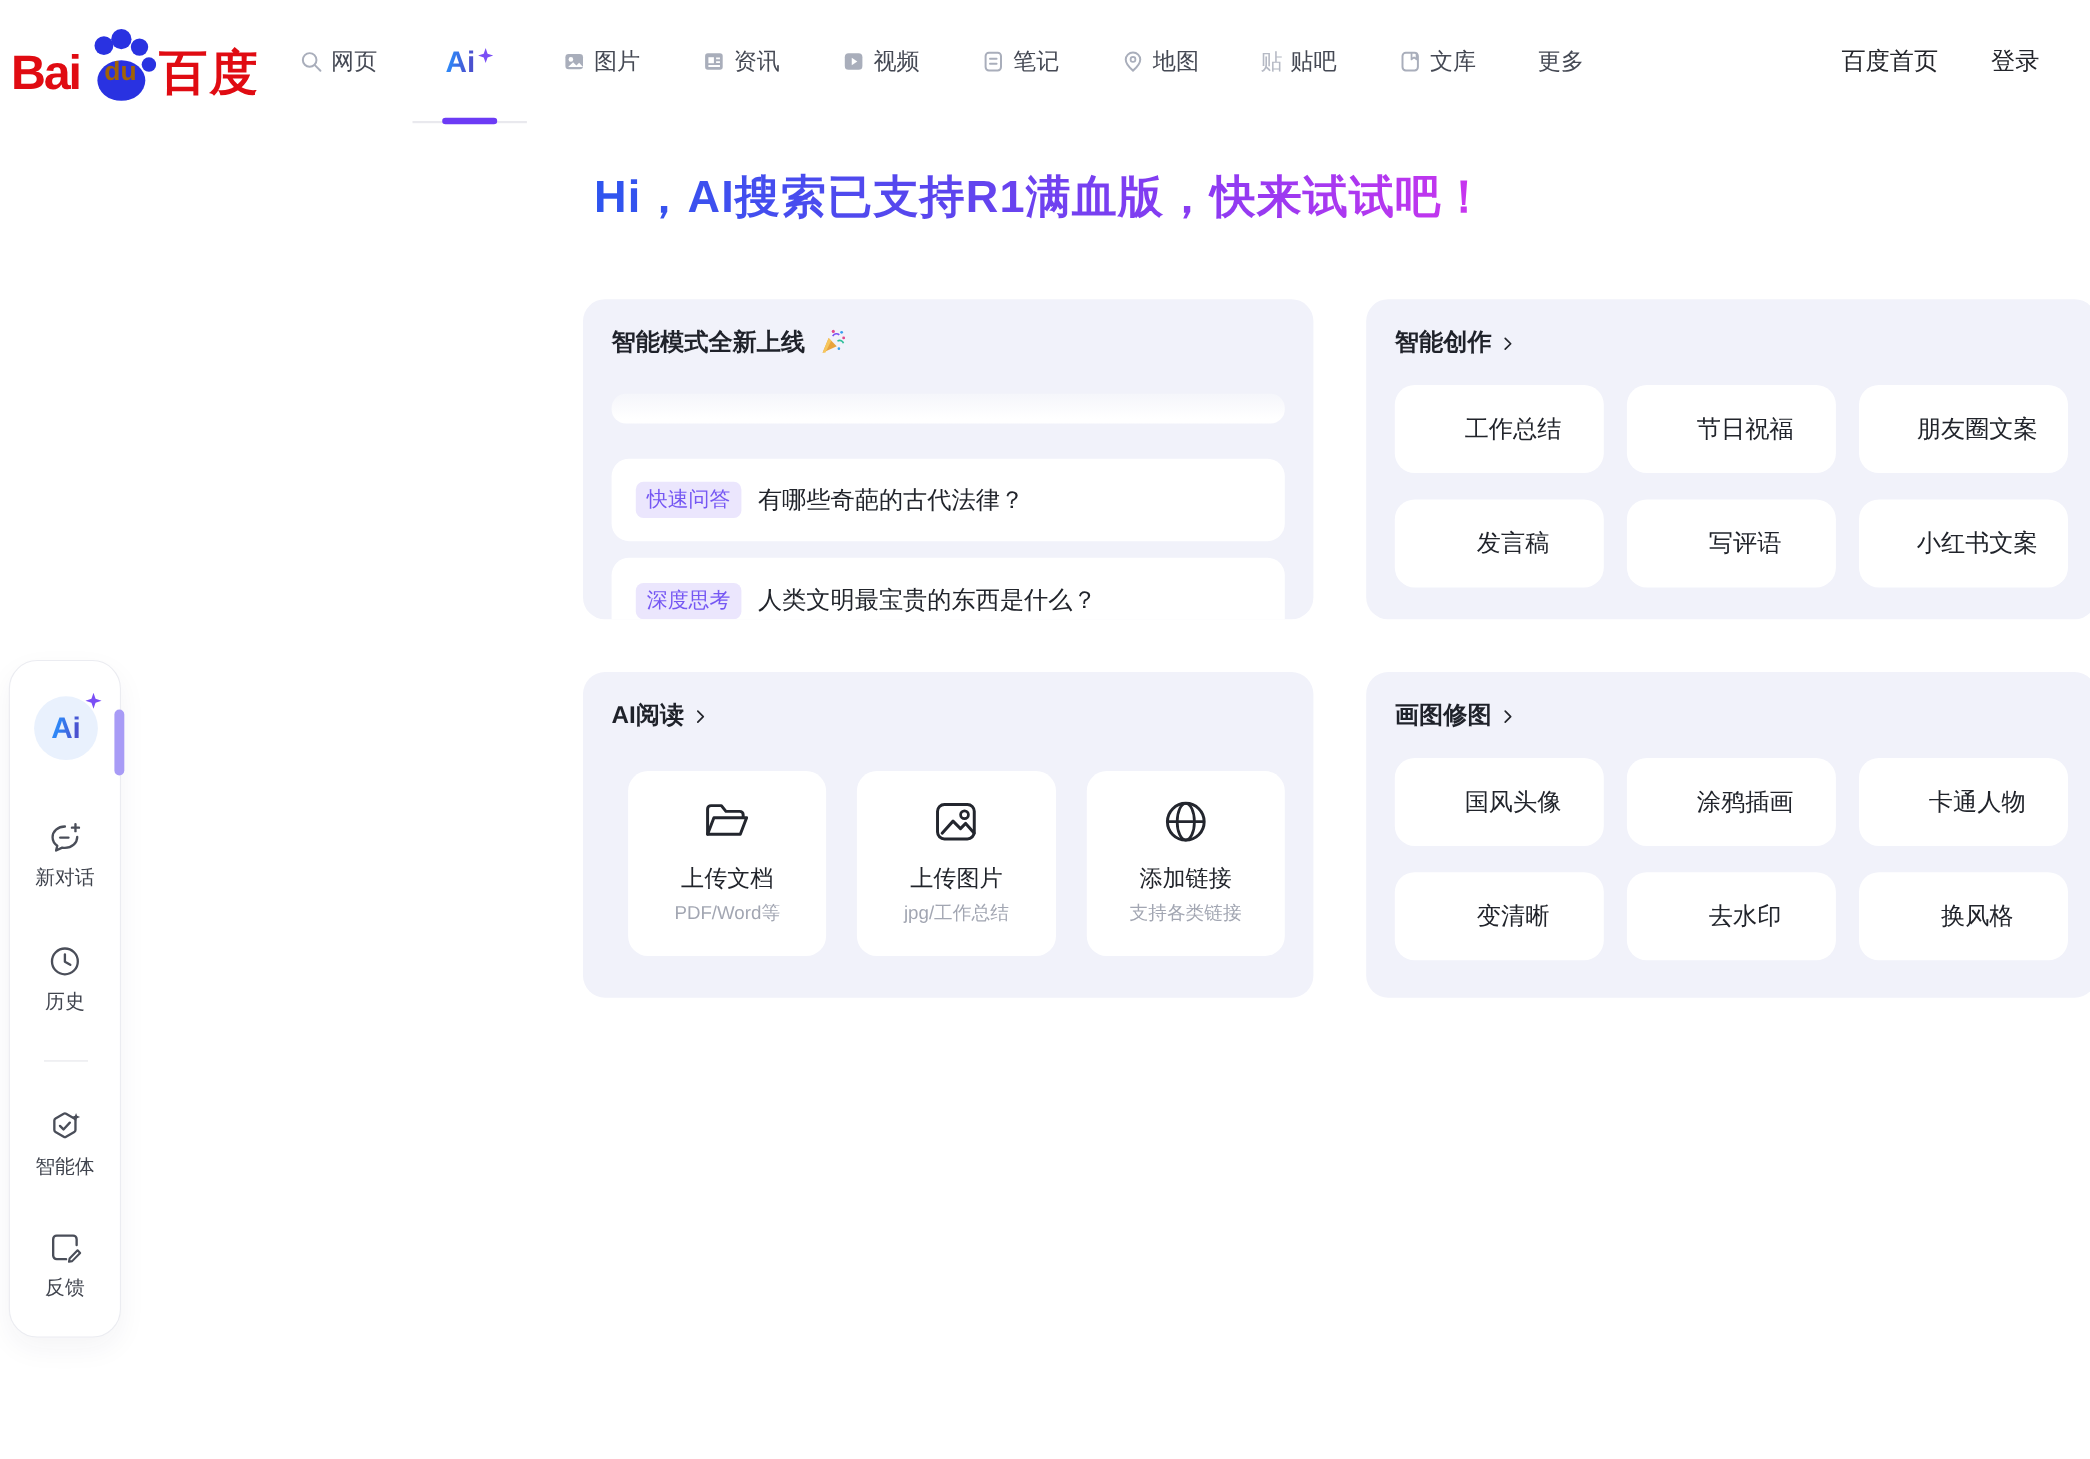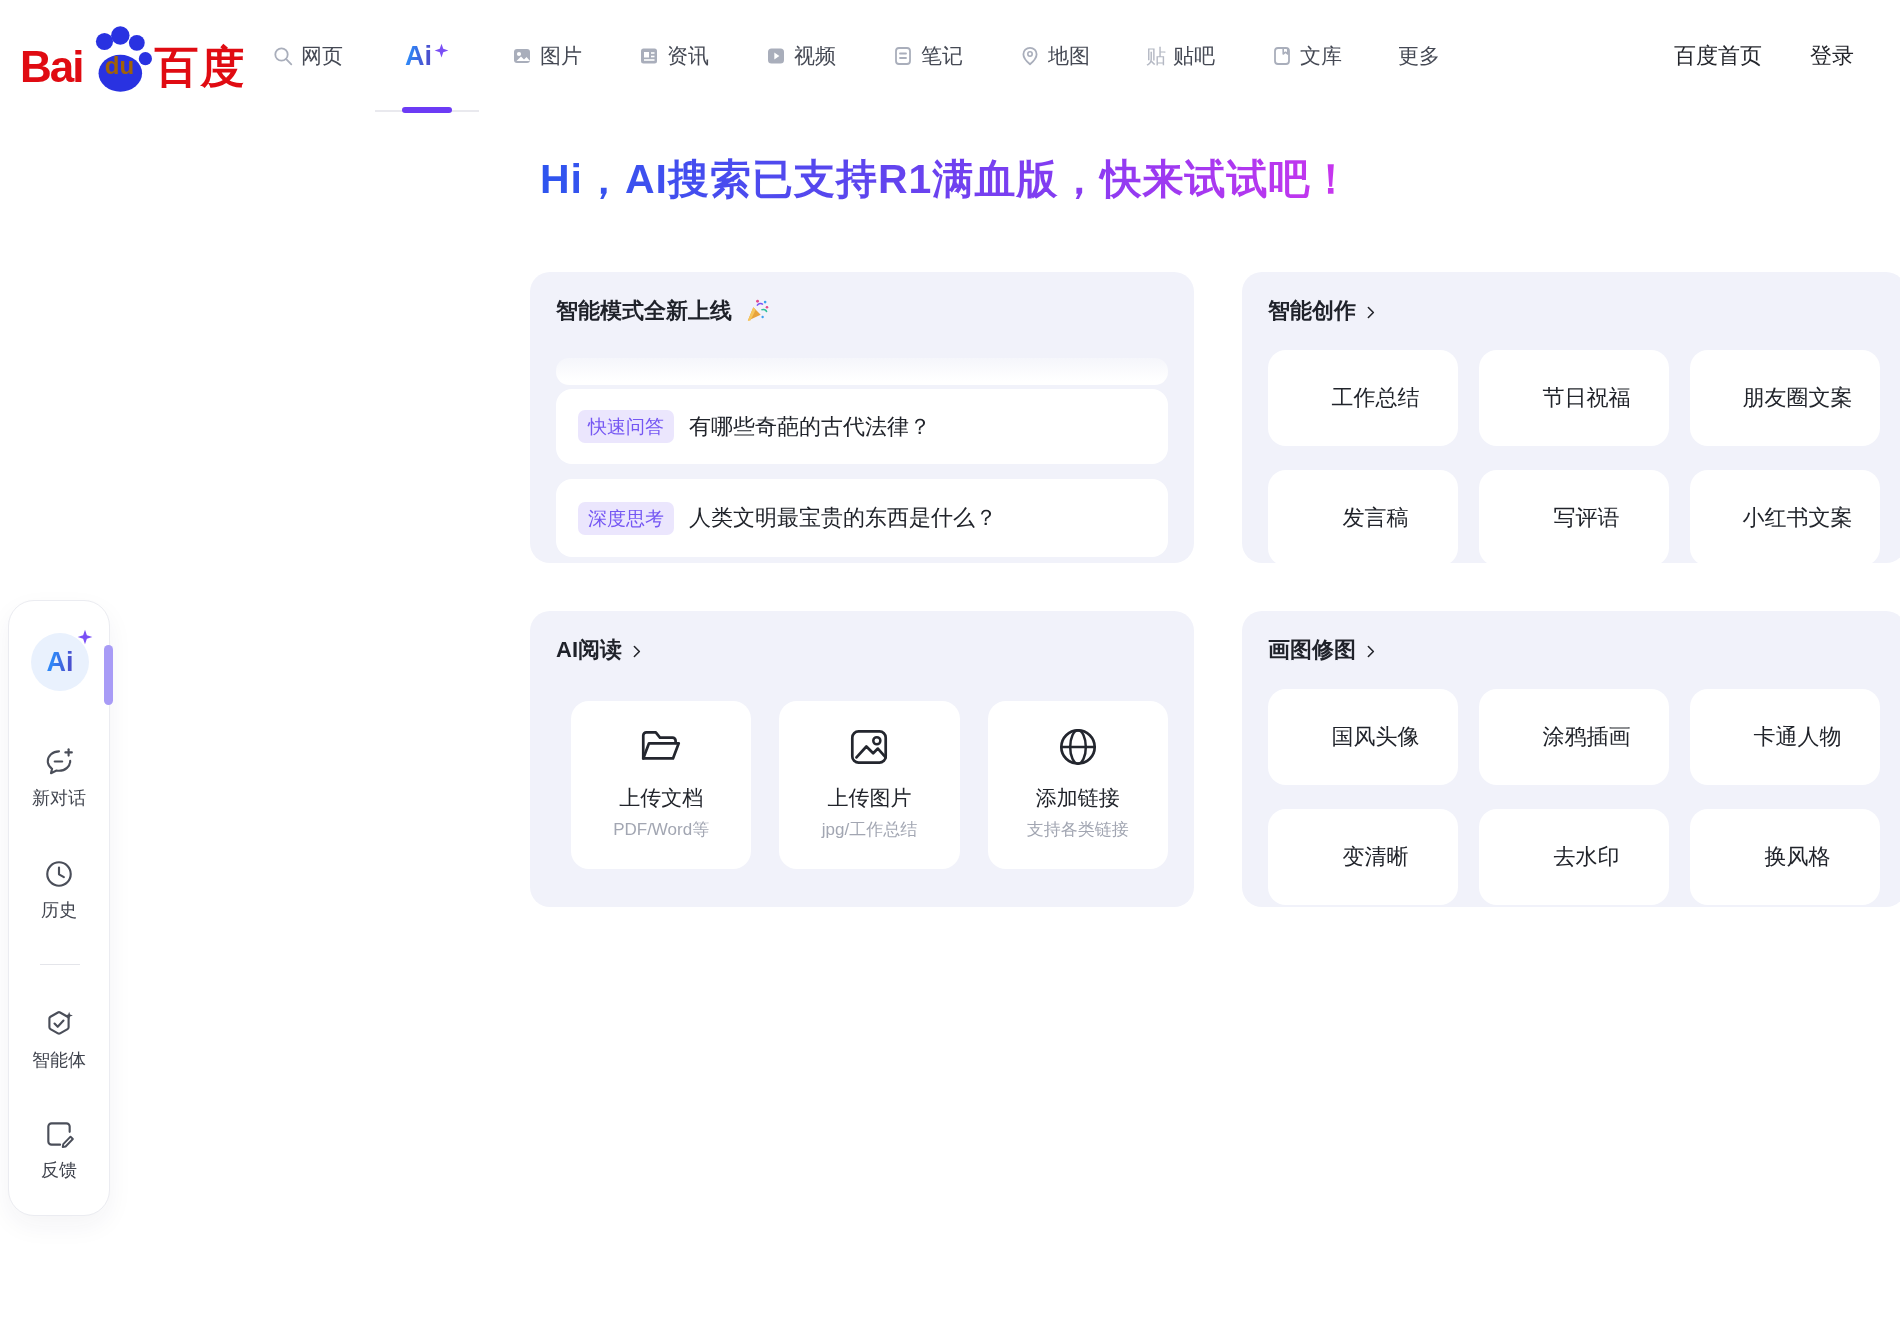--- a/index.html
+++ b/index.html
@@ -1,21 +1,21 @@
 <!DOCTYPE html>
 <html><head>
 <meta charset="utf-8">
 <style>
   * { margin:0; padding:0; box-sizing:border-box; }
   html,body { width:1900px; height:1326px; background:#ffffff;
     font-family:"Liberation Sans","DejaVu Sans",sans-serif; overflow:hidden; }
 
   
   .nav { position:absolute; left:0; top:0; width:1900px; height:112px; background:#fff; }
-  .logo { position:absolute; left:20px; top:24px; height:72px; display:flex; align-items:flex-end; cursor:pointer; }
+  .logo { position:absolute; left:10px; top:24px; height:72px; display:flex; align-items:flex-end; cursor:pointer; }
   .logo-bai { font-size:44px; font-weight:bold; color:#e00b12; letter-spacing:-2px; line-height:58px; }
   .paw { position:relative; width:66px; height:72px; margin:0 2px 0 4px; }
   .paw svg { position:absolute; left:0; top:0; }
   .paw .du { position:absolute; left:50%; top:42px; transform:translate(-50%,-50%); color:#a16207;
     font-weight:bold; font-size:24px; }
   .logo-cn { font-size:44px; font-weight:bold; color:#e00b12; letter-spacing:2px; line-height:58px; }
 
   .tabs { position:absolute; left:272px; top:0; height:112px; display:flex; align-items:center; gap:56px; }
   .tab { display:flex; align-items:center; gap:7px; font-size:21px; color:#454954; cursor:pointer; white-space:nowrap; }
   .tab svg { display:block; }
@@ -41,30 +41,30 @@
   .grid { position:absolute; left:530px; top:272px; width:1366px;
     display:grid; grid-template-columns:664px 664px; grid-template-rows:291px 296px; column-gap:38px; row-gap:27px;gap:48px; }
   .card { background:#f1f2fa; border-radius:20px; padding:24px 26px; position:relative; overflow:hidden; }
   .card-head { display:flex; align-items:center; gap:6px; height:30px; }
   .card-title { font-size:22px; font-weight:600; color:#1f222a; }
   .chev { margin-top:2px; }
 
   
   .sug-ghost { margin-top:32px; height:27px; border-radius:13px;
     background:linear-gradient(180deg,#f5f6fb 0%,#ffffff 85%); cursor:pointer; }
-  .sug-row { margin-top:4px; height:75px; border-radius:16px; background:#ffffff;
+  .sug-row { margin-top:32px; height:75px; border-radius:16px; background:#ffffff;
     display:flex; align-items:center; padding-left:22px; gap:15px; cursor:pointer; }
   .sug-row.clipped { margin-top:15px; height:78px; }
   .sug-tag { background:#ebe6fd; color:#7557f3; font-size:19px; line-height:33px; height:33px;
     padding:0 10px; border-radius:7px; flex:none; }
   .sug-text { font-size:22px; color:#21242b; }
 
   
   .btn-grid { margin-top:24px; display:grid; grid-template-columns:1fr 1fr 1fr; column-gap:21px; row-gap:24px; }
-  .pill-btn { height:96px; border-radius:18px; background:#ffffff; border:none; font-size:22px; color:#21242b;
+  .pill-btn { height:80px; border-radius:18px; background:#ffffff; border:none; font-size:22px; color:#21242b;
     font-family:inherit; cursor:pointer;padding-left:25px; }
 
   
   .tile-grid { margin-top:36px; display:grid; grid-template-columns:1fr 1fr 1fr; column-gap:28px;margin-left:15px; }
   .tile { height:168px; border-radius:18px; background:#ffffff; display:flex; flex-direction:column;
     align-items:center; cursor:pointer; }
   .tile svg { margin-top:22px; }
   .tile-title { margin-top:13px; font-size:21px; color:#21242b; }
   .tile-sub { margin-top:6px; font-size:17px; color:#a2a6b2; }
 

